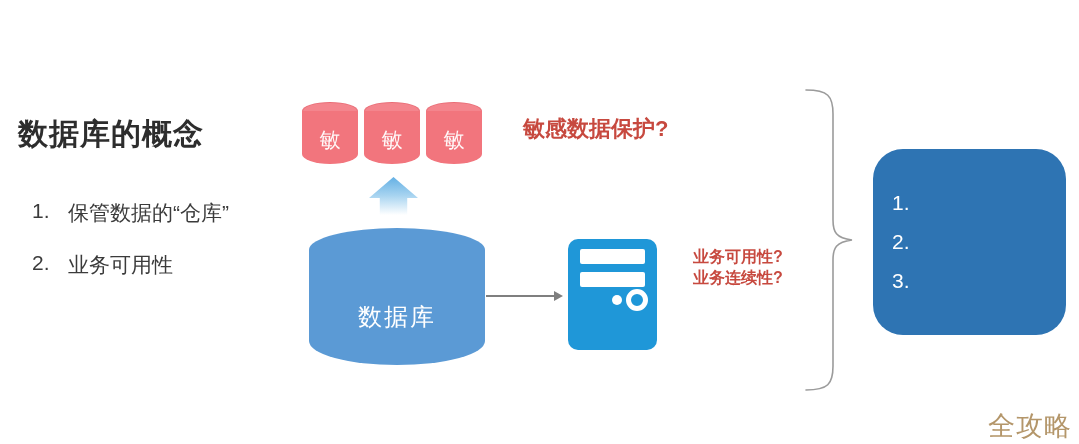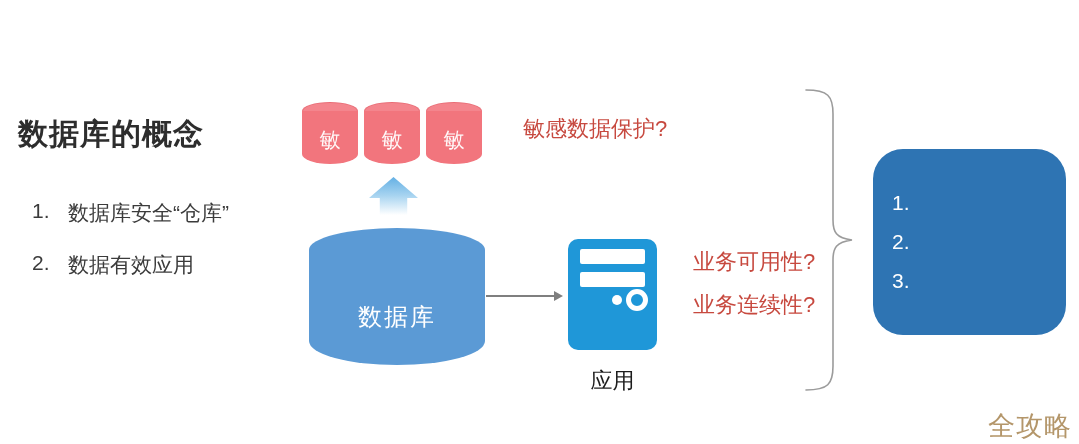--- a/index.html
+++ b/index.html
@@ -120,28 +120,28 @@
     position: absolute; left: 58px; top: 50px;
     width: 22px; height: 22px; border-radius: 50%;
     border: 5px solid #ffffff;
   }
   .app-label {
     position: absolute; left: 568px; top: 366px; width: 89px;
     text-align: center; font-size: 22px; color: #1c1c1c;
   }
 
   
-  .q-red { color: var(--question-red, #c7493f); font-weight: 400; }
+  .q-red { color: var(--question-red, #c7493f); font-weight: 700; }
   .q-sensitive {
     position: absolute; left: 523px; top: 114px; font-size: 22px;
   }
   .q-business {
     position: absolute; left: 693px; top: 247px;
-    display: flex; flex-direction: column; gap: 13px;
-    font-size: 22px;
+    display: flex; flex-direction: column; 
+    font-size: 16px;
   }
 
   
   .brace {
     position: absolute; left: 800px; top: 80px;
     width: 60px; height: 320px;
   }
 
   
   .summary-box {
@@ -168,25 +168,25 @@
 </style>
 </head>
 <body>
 
 <div class="canvas">
 
   <div class="title">数据库的概念</div>
 
   <div class="concept-item concept-item-1">
     <span class="num">1.</span>
-    <span>数据库安全“仓库”</span>
+    <span>保管数据的“仓库”</span>
   </div>
   <div class="concept-item concept-item-2">
     <span class="num">2.</span>
-    <span>数据有效应用</span>
+    <span>业务可用性</span>
   </div>
 
   <div class="red-cyl-row">
     <div class="cylinder red-cyl">
       <div class="cyl-top"></div>
       <div class="cyl-body">
           <span class="cyl-label">敏</span>
         </div>
     </div>
     <div class="cylinder red-cyl">
@@ -213,21 +213,20 @@
   </div>
 
   <div class="right-arrow"></div>
 
   <div class="app-icon">
     <div class="bar bar1"></div>
     <div class="bar bar2"></div>
     <div class="dot"></div>
     <div class="ring"></div>
   </div>
-  <div class="app-label">应用</div>
 
   <div class="q-red q-sensitive">敏感数据保护?</div>
   <div class="q-business">
     <span class="q-red">业务可用性?</span>
     <span class="q-red">业务连续性?</span>
   </div>
 
   <svg class="brace" viewBox="0 0 60 320" fill="none">
     <path d="M6,10 C28,10 33,16 33,34 L33,140 C33,152 36,158 52,160 C36,162 33,168 33,180 L33,286 C33,304 28,310 6,310" stroke="#9b9b9b" stroke-width="1.6" fill="none" stroke-linecap="round"></path>
   </svg>

